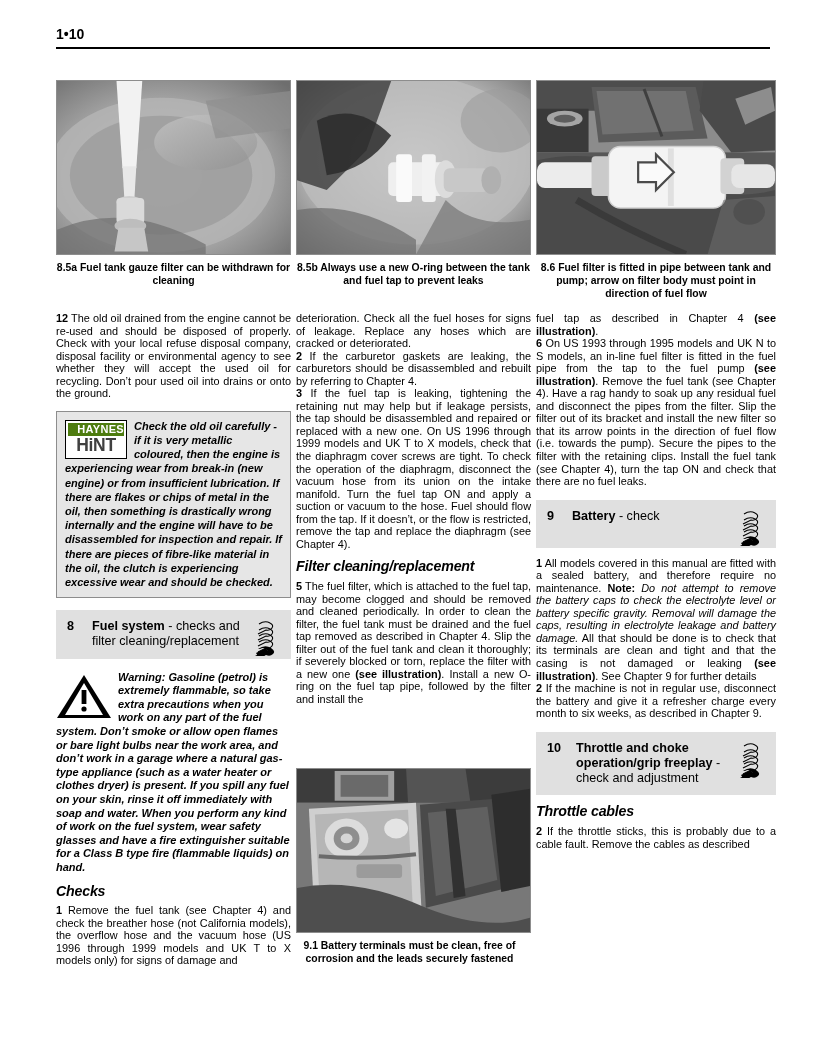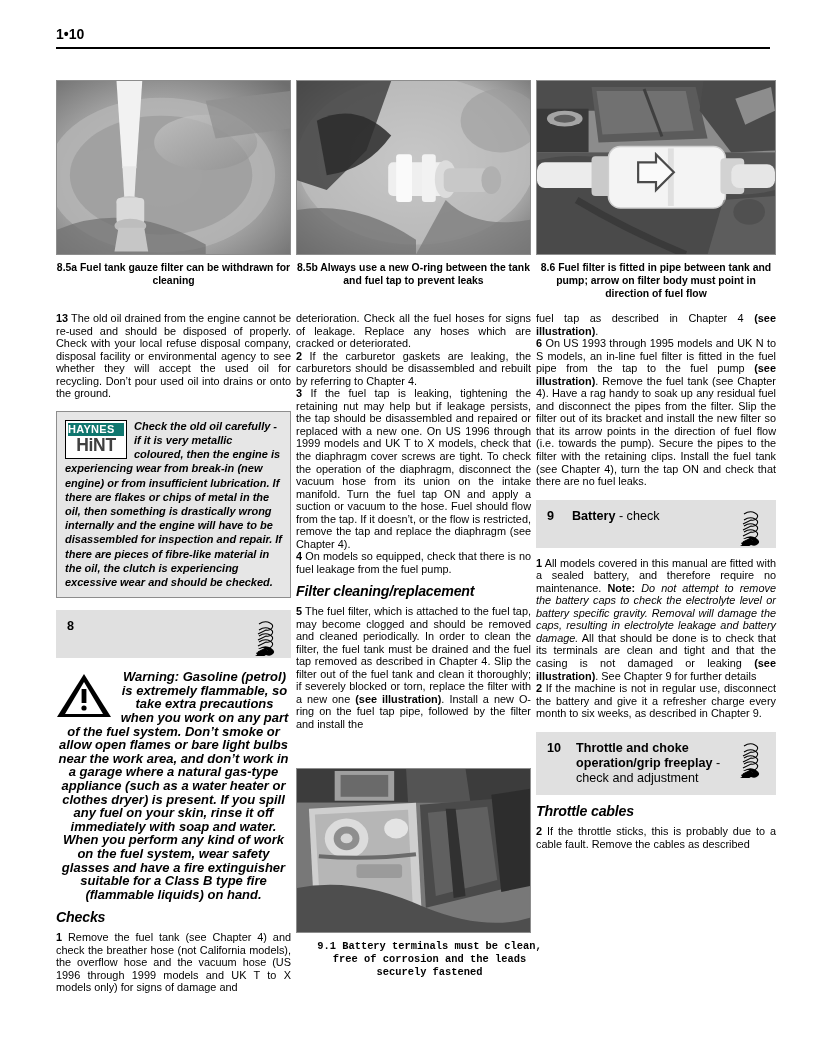--- a/index.html
+++ b/index.html
@@ -82,24 +82,24 @@
   }
   .hint-logo {
     float:left;
     width:62px;
     margin:1px 7px 2px 0;
     border:1.6px solid #000;
     background:#fff;
     padding:2px 2px 3px 2px;
   }
   .hint-logo .haynes {
-    background:#0f766e; color:#fff;
+    background:#4d7c0f; color:#fff;
     font-size:11px; font-weight:bold;
     letter-spacing:0.3px;
-    text-align:left;
+    text-align:right;
     line-height:13px;
   }
   .hint-logo .hint {
     color:#404040;
     font-size:17.5px; font-weight:bold;
     text-align:center; line-height:19px;
     letter-spacing:-0.3px;
   }
   .hint-text {
     font-size:11px;
@@ -129,23 +129,22 @@
     position:absolute; right:7px; top:6px;
     width:30px; height:40px;
   }
 
   
   .warning-wrap { margin-top:12px; }
   .warn-icon {
     float:left; width:56px; height:46px; margin:2px 6px 1px 0;
   }
   .warn-text {
-    font-size:13px; font-weight:bold; font-style:italic;
+    font-size:11px; font-weight:bold; font-style:italic;
     line-height:13.6px;
-    text-align:center;
   }
 
   .clear { clear:both; }
 </style>
 </head>
 <body>
 
 <div class="page-header">
   <div class="header-row">
     <span class="folio">1•10</span>
@@ -233,33 +232,34 @@
     <path d="M188 120 L240 116 L240 175 L172 175 Z" fill="#6d6d6d" opacity="0.55"></path>
   </svg>
 </div>
 
 <div class="caption" style="left:56px; top:262px; width:235px;">8.5a  Fuel tank gauze filter can be withdrawn for cleaning</div>
 <div class="caption" style="left:296px; top:262px; width:235px;text-align:center;">8.5b  Always use a new O-ring between the tank and fuel tap to prevent leaks</div>
 <div class="caption" style="left:536px; top:262px; width:240px;">8.6  Fuel filter is fitted in pipe between tank and pump; arrow on filter body must point in direction of fuel flow</div>
 
 <div class="col col-1" style="top:312px;">
 
-  <p class="para"><span class="num">13</span> <span>The old oil drained from the engine cannot be re-used and should be disposed of properly. Check with your local refuse disposal company, disposal facility or environmental agency to see whether they will accept the used oil for recycling. Don’t pour used oil into drains or onto the ground.</span></p>
+  <p class="para"><span class="num">12</span> <span>The old oil drained from the engine cannot be re-used and should be disposed of properly. Check with your local refuse disposal company, disposal facility or environmental agency to see whether they will accept the used oil for recycling. Don’t pour used oil into drains or onto the ground.</span></p>
 
   <div class="hint-box">
     <div class="hint-logo">
       <div class="haynes">HAYNES</div>
       <div class="hint">HiNT</div>
     </div>
     <div class="hint-text">Check the old oil carefully - if it is very metallic coloured, then the engine is experiencing wear from break-in (new engine) or from insufficient lubrication. If there are flakes or chips of metal in the oil, then something is drastically wrong internally and the engine will have to be disassembled for inspection and repair. If there are pieces of fibre-like material in the oil, the clutch is experiencing excessive wear and should be checked.</div>
     <div class="clear"></div>
   </div>
 
   <div class="section-box">
     <span class="snum">8</span>
+    <div class="stitle"><b>Fuel system</b><span> - checks and filter cleaning/replacement</span></div>
     <svg class="spanner-icon" viewBox="0 0 30 40">
       <g fill="none" stroke="#000" stroke-width="1.1">
         <path d="M5 8 q6-4 11-1 q4 2 2 5 q-2 3-6 2 l-8 4"></path>
         <path d="M5 14 q6-4 11-1 q4 2 2 5 q-2 3-6 2 l-8 4"></path>
         <path d="M5 20 q6-4 11-1 q4 2 2 5 q-2 3-6 2 l-8 4"></path>
         <path d="M5 26 q6-4 11-1 q4 2 2 5 q-2 3-6 2 l-8 4"></path>
       </g>
       <path d="M4 33 q7-5 13-1 q5 3 2 6 q-3 3-7 1 l-9 5 l-2-4 l9-5 q2 1 3 0 q1-1 -1-2 q-3-2-6 0 z" fill="#000"></path>
       <path d="M2 37 l10-5 l3 5 l-10 5 z" fill="#000"></path>
     </svg>
@@ -282,21 +282,20 @@
 </div>
 
 <div class="col col-2" style="top:312px;">
 
   <p class="para">deterioration. Check all the fuel hoses for signs of leakage. Replace any hoses which are cracked or deteriorated.</p>
 
   <p class="para"><span class="num">2</span> <span>If the carburetor gaskets are leaking, the carburetors should be disassembled and rebuilt by referring to Chapter 4.</span></p>
 
   <p class="para"><span class="num">3</span> <span>If the fuel tap is leaking, tightening the retaining nut may help but if leakage persists, the tap should be disassembled and repaired or replaced with a new one. On US 1996 through 1999 models and UK T to X models, check that the diaphragm cover screws are tight. To check the operation of the diaphragm, disconnect the vacuum hose from its union on the intake manifold. Turn the fuel tap ON and apply a suction or vacuum to the hose. Fuel should flow from the tap. If it doesn’t, or the flow is restricted, remove the tap and replace the diaphragm (see Chapter 4).</span></p>
 
-  <p class="para"><span class="num">4</span> <span>On models so equipped, check that there is no fuel leakage from the fuel pump.</span></p>
 
   <div class="subhead">Filter cleaning/replacement</div>
 
   <p class="para"><span class="num">5</span> <span>The fuel filter, which is attached to the fuel tap, may become clogged and should be removed and cleaned periodically. In order to clean the filter, the fuel tank must be drained and the fuel tap removed as described in Chapter 4. Slip the filter out of the fuel tank and clean it thoroughly; if severely blocked or torn, replace the filter with a new one </span><b>(see illustration)</b><span>. Install a new O-ring on the fuel tap pipe, followed by the filter and install the</span></p>
 </div>
 
 <div class="photo" style="left:296px; top:768px; width:235px; height:165px;">
   <svg class="inner" viewBox="0 0 235 165" preserveAspectRatio="none">
     <rect width="235" height="165" fill="#6f6f6f"></rect>
     <rect x="0" y="0" width="235" height="34" fill="#3c3c3c"></rect>
@@ -313,21 +312,21 @@
     <path d="M132 44 L192 38 L202 112 L140 128 Z" fill="#606060"></path>
     <path d="M150 40 L160 40 L170 128 L158 130 Z" fill="#313131"></path>
     <path d="M196 26 L235 20 L235 118 L206 124 Z" fill="#2d2d2d"></path>
     <path d="M0 120 Q60 108 130 140 Q190 164 235 150 L235 165 L0 165 Z" fill="#4e4e4e"></path>
     <path d="M22 88 Q70 92 120 86" stroke="#6b6b6b" stroke-width="4" fill="none"></path>
     <rect x="60" y="96" width="46" height="14" rx="3" fill="#9b9b9b"></rect>
     <ellipse cx="100" cy="60" rx="12" ry="10" fill="#e4e4e4"></ellipse>
   </svg>
 </div>
 
-<div class="caption" style="left:312px; top:940px; width:235px;font-family:Liberation Mono, monospace;">9.1  Battery terminals must be clean, free of corrosion and the leads securely fastened</div>
+<div class="caption" style="left:292px; top:940px; width:235px;">9.1  Battery terminals must be clean, free of corrosion and the leads securely fastened</div>
 
 <div class="col col-3" style="top:312px;">
 
   <p class="para"><span>fuel tap as described in Chapter 4 </span><b>(see illustration)</b><span>.</span></p>
 
   <p class="para"><span class="num">6</span> <span>On US 1993 through 1995 models and UK N to S models, an in-line fuel filter is fitted in the fuel pipe from the tap to the fuel pump </span><b>(see illustration)</b><span>. Remove the fuel tank (see Chapter 4). Have a rag handy to soak up any residual fuel and disconnect the pipes from the filter. Slip the filter out of its bracket and install the new filter so that its arrow points in the direction of fuel flow (i.e. towards the pump). Secure the pipes to the filter with the retaining clips. Install the fuel tank (see Chapter 4), turn the tap ON and check that there are no fuel leaks.</span></p>
 
   <div class="section-box">
     <span class="snum">9</span>
     <div class="stitle"><b>Battery</b><span> - check</span></div>

